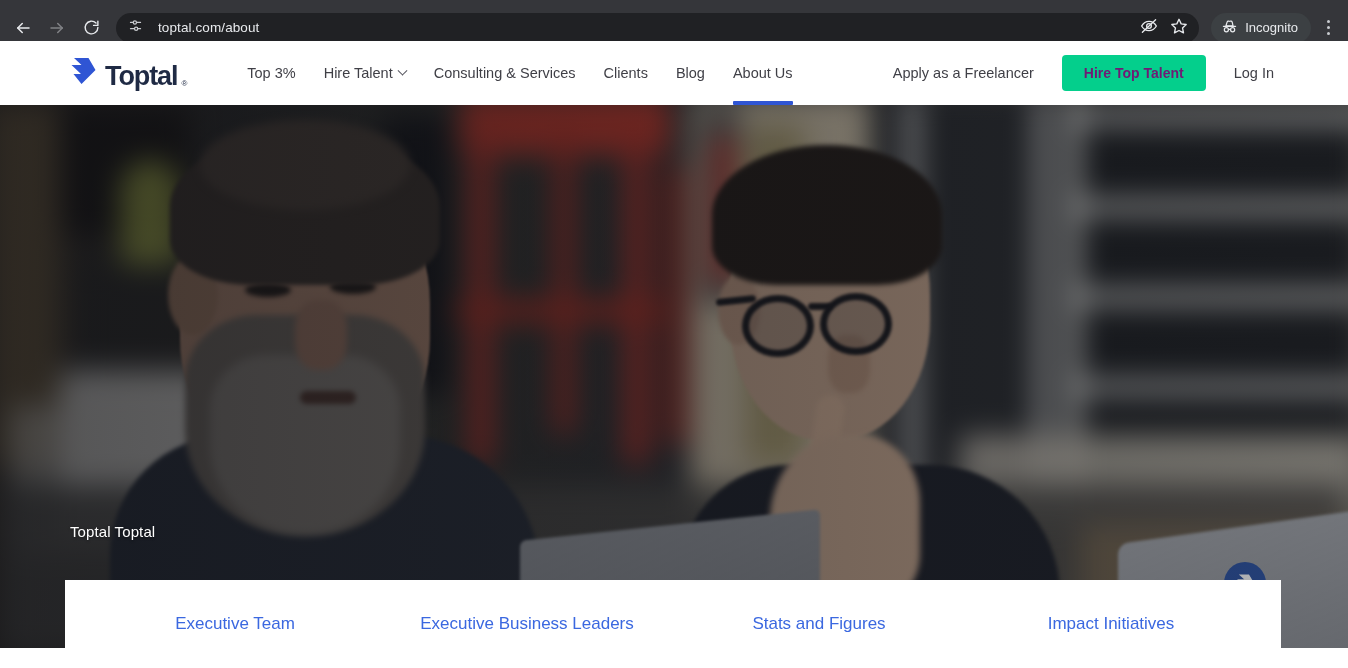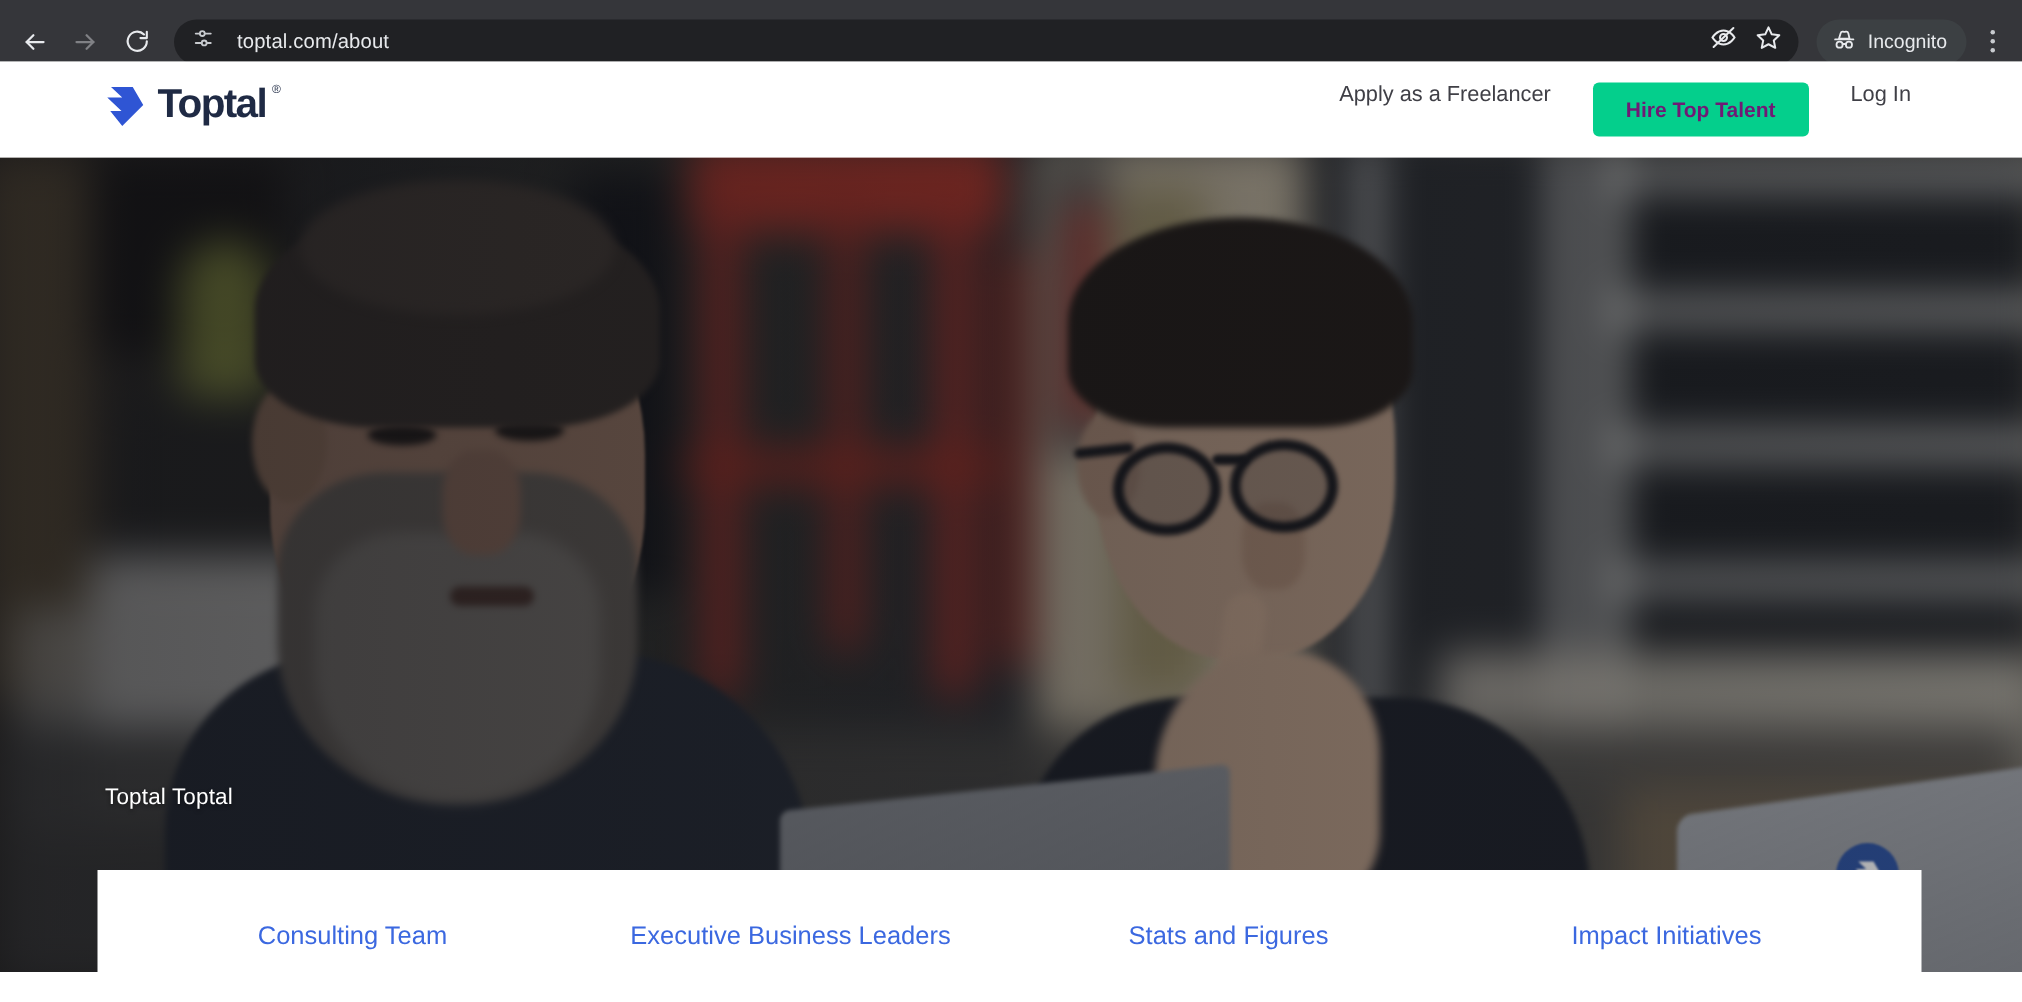--- a/index.html
+++ b/index.html
@@ -68,21 +68,21 @@
     position:absolute; left:0; top:41px; width:1348px; height:627px;
     background:#fff; overflow:hidden;
   }
 
   
   .site-header{
     position:absolute; left:0; top:0; width:1348px; height:64px;
     background:#fff; display:flex; align-items:center;
     padding:0 60px 0 70px; z-index:5;
   }
-  .logo{ display:flex; gap:4px; cursor:pointer; flex-shrink:0; }
+  .logo{ display:flex; align-items:flex-end; gap:4px; cursor:pointer; flex-shrink:0; }
   .logo-word{
     font-size:27px; font-weight:bold; color:#1f2a44;
     letter-spacing:-1.1px; line-height:1; font-family:"Liberation Sans", sans-serif;
   }
   .logo-reg{ font-size:8px; color:#1f2a44; line-height:1; padding-bottom:2px; }
 
   .main-nav{ display:flex; align-items:center; gap:0; margin-left:46px; height:64px; }
   .nav-item{
     position:relative; height:64px; display:flex; align-items:center;
     padding:0 14px; color:#3f3f46; font-size:14.5px; cursor:pointer; white-space:nowrap;
@@ -90,21 +90,21 @@
   .nav-item .caret{
     display:inline-block; margin-left:6px; width:7px; height:7px;
     border-right:1.4px solid #52525b; border-bottom:1.4px solid #52525b;
     transform:rotate(45deg) translate(-2px,-2px);
   }
   .nav-item.active::after{
     content:""; position:absolute; left:14px; right:14px; bottom:0;
     height:4px; background:#2f55d4; border-radius:1px;
   }
 
-  .header-right{ margin-left:auto; display:flex; align-items:flex-start; gap:0; }
+  .header-right{ margin-left:auto; display:flex; align-items:center; gap:0; }
   .link-btn{
     color:#3f3f46; font-size:14.5px; cursor:pointer; white-space:nowrap; padding:0 14px;
   }
   .cta-btn{
     background:#04cf8c; color:#701a75; font-size:14px; font-weight:bold;
     border:none; border-radius:4px; padding:0 22px; height:36px;
     cursor:pointer; white-space:nowrap; margin:0 14px;
     font-family:"Liberation Sans", sans-serif;
   }
 
@@ -342,20 +342,41 @@
     <div class="logo">
       <span style="display:block;margin-right:4px;">
         <svg width="27" height="30" viewBox="0 0 27 30">
           <path d="M20.5 2 L6 2 L13.5 9 L3.5 9 L13 18 L5.5 18 L13.5 28 L27.5 14 Z" fill="#2f55d4" transform="translate(-2,0)"></path>
         </svg>
       </span>
       <span class="logo-word">Toptal</span>
       <span class="logo-reg">®</span>
     </div>
 
+    <nav class="main-nav">
+      <div class="nav-item">
+        <span>Top 3%</span>
+      </div>
+      <div class="nav-item">
+        <span>Hire Talent</span>
+        <i class="caret"></i>
+      </div>
+      <div class="nav-item">
+        <span>Consulting &amp; Services</span>
+      </div>
+      <div class="nav-item">
+        <span>Clients</span>
+      </div>
+      <div class="nav-item">
+        <span>Blog</span>
+      </div>
+      <div class="nav-item active">
+        <span>About Us</span>
+      </div>
+    </nav>
 
     <div class="header-right">
       <div class="link-btn">Apply as a Freelancer</div>
       <button class="cta-btn">Hire Top Talent</button>
       <div class="link-btn">Log In</div>
     </div>
   </div>
 
   <section class="hero">
     <div class="hero-photo">
@@ -436,20 +457,20 @@
       <div class="toptal-watermark">Toptal.</div>
     </div>
 
     <div class="hero-copy">
       <div class="eyebrow">Toptal Toptal</div>
     </div>
   </section>
 
   <div class="anchor-card">
     <div class="anchor-inner">
-      <a class="anchor-link">Consulting Team</a>
+      <a class="anchor-link">Executive Team</a>
       <a class="anchor-link">Executive Business Leaders</a>
       <a class="anchor-link">Stats and Figures</a>
       <a class="anchor-link">Impact Initiatives</a>
     </div>
   </div>
 
 </div>
 
 </body></html>

